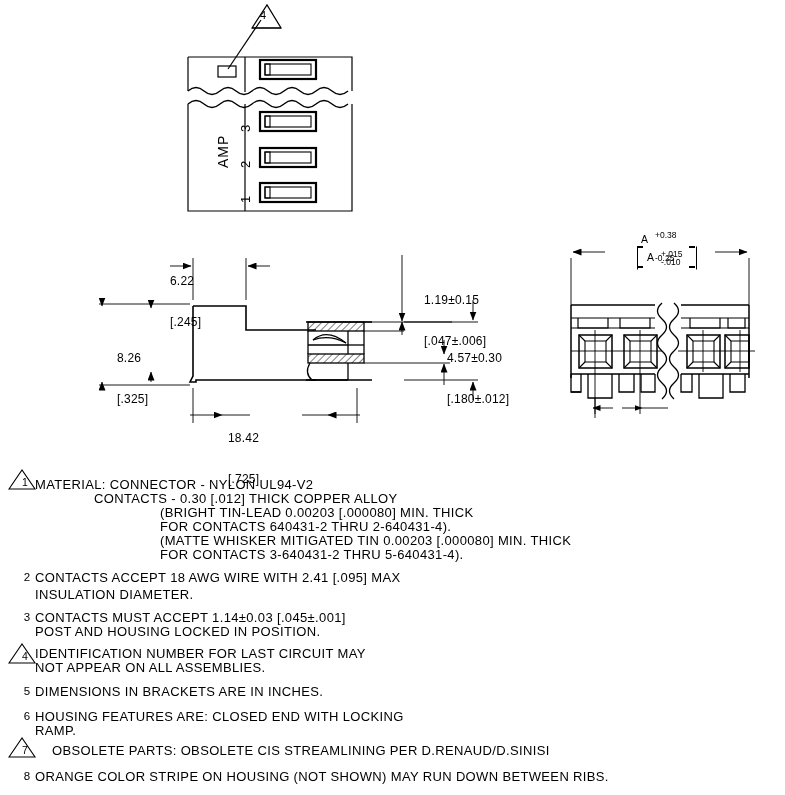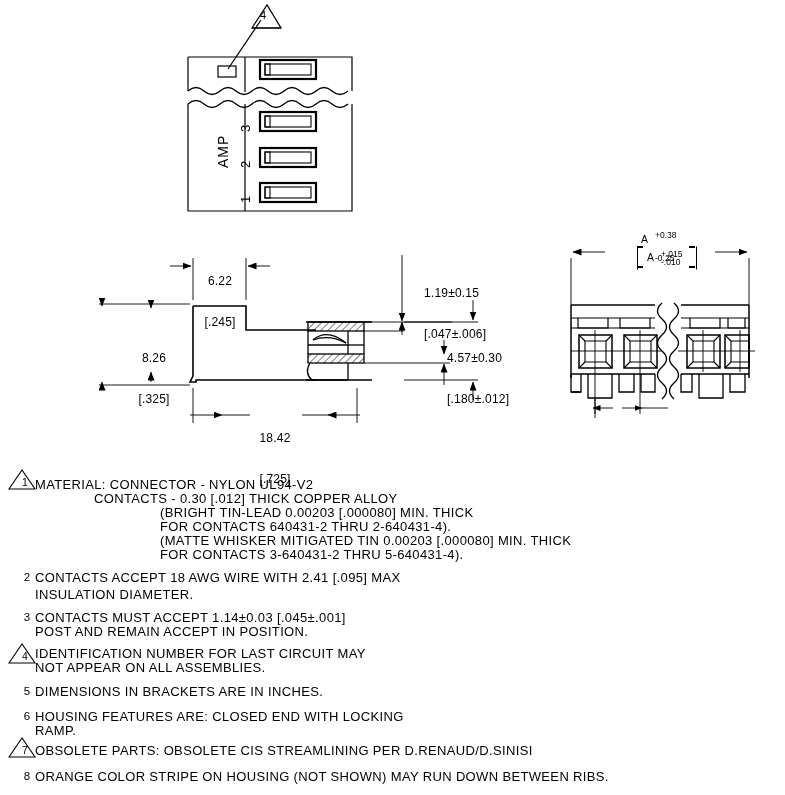--- a/index.html
+++ b/index.html
@@ -74,21 +74,21 @@
   }
   .note-body.indent1 { left: 94px; }
   .note-body.indent2 { left: 160px; }
   
   .dim {
     position: absolute;
     font-size: 12px;
     line-height: 13.5px;
     letter-spacing: 0.2px;
     white-space: pre;
-    text-align: center;
+    text-align: left;
   }
   .dim.left { text-align: left; }
   .dim-small {
     position: absolute;
     font-size: 8.5px;
     line-height: 8.5px;
     white-space: pre;
   }
   .dim-a {
     position: absolute;
@@ -326,21 +326,21 @@
   <div class="dim" style="left:117px; top:325px; width:74px;">
     <div>8.26</div>
     <div>[.325]</div>
   </div>
 
   <div class="dim" style="left:228px; top:405px; width:94px;">
     <div>18.42</div>
     <div>[.725]</div>
   </div>
 
-  <div class="dim left" style="left:424px; top:260px;">
+  <div class="dim left" style="left:424px; top:267px;">
     <div>1.19±0.15</div>
     <div>[.047±.006]</div>
   </div>
 
   <div class="dim left" style="left:447px; top:325px;">
     <div>4.57±0.30</div>
     <div>[.180±.012]</div>
   </div>
 
 
@@ -377,21 +377,21 @@
 
     <div class="note-row">
       <div class="note-num" style="top:105px;">2</div>
       <div class="note-body" style="top:105px;">CONTACTS ACCEPT 18 AWG WIRE WITH 2.41 [.095] MAX</div>
       <div class="note-body" style="top:122px;">INSULATION DIAMETER.</div>
     </div>
 
     <div class="note-row">
       <div class="note-num" style="top:145px;">3</div>
       <div class="note-body" style="top:145px;">CONTACTS MUST ACCEPT 1.14±0.03 [.045±.001]</div>
-      <div class="note-body" style="top:159px;">POST AND REMAIN ACCEPT IN POSITION.</div>
+      <div class="note-body" style="top:159px;">POST AND HOUSING LOCKED IN POSITION.</div>
     </div>
 
     <div class="note-row">
       <div class="note-flag" style="top:178px;">
         <div class="fnum">4</div>
       </div>
       <div class="note-body" style="top:181px;">IDENTIFICATION NUMBER FOR LAST CIRCUIT MAY</div>
       <div class="note-body" style="top:195px;">NOT APPEAR ON ALL ASSEMBLIES.</div>
     </div>
 
@@ -403,21 +403,21 @@
     <div class="note-row">
       <div class="note-num" style="top:244px;">6</div>
       <div class="note-body" style="top:244px;">HOUSING FEATURES ARE: CLOSED END WITH LOCKING</div>
       <div class="note-body" style="top:258px;">RAMP.</div>
     </div>
 
     <div class="note-row">
       <div class="note-flag" style="top:272px;">
         <div class="fnum">7</div>
       </div>
-      <div class="note-body" style="top:278px;">OBSOLETE PARTS: OBSOLETE CIS STREAMLINING PER D.RENAUD/D.SINISI</div>
+      <div class="note-body" style="top:278px;margin-left:17px;">OBSOLETE PARTS: OBSOLETE CIS STREAMLINING PER D.RENAUD/D.SINISI</div>
     </div>
 
     <div class="note-row">
       <div class="note-num" style="top:304px;">8</div>
       <div class="note-body" style="top:304px;">ORANGE COLOR STRIPE ON HOUSING (NOT SHOWN) MAY RUN DOWN BETWEEN RIBS.</div>
     </div>
 
   </div>
 </div>
 

